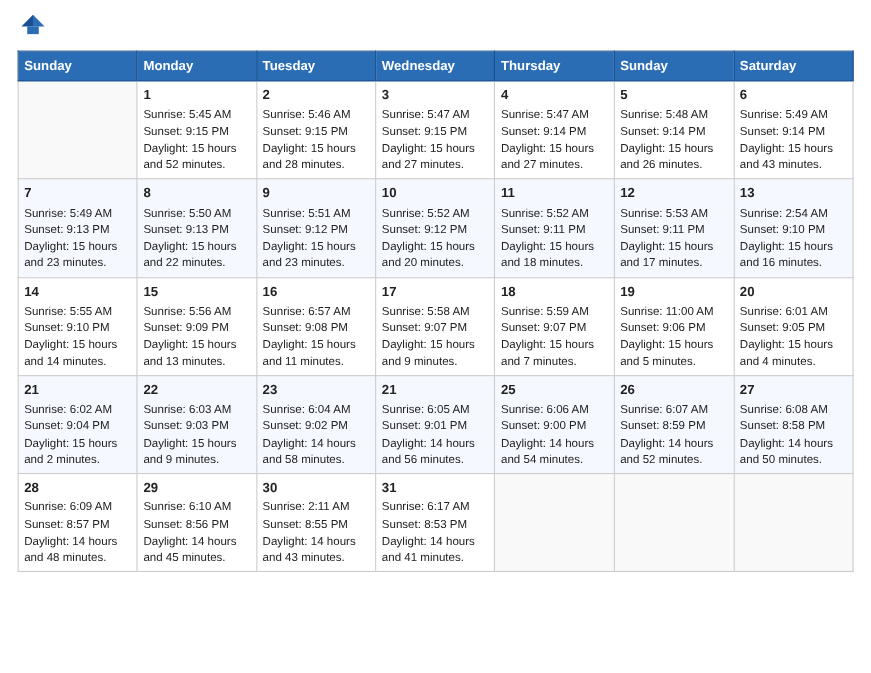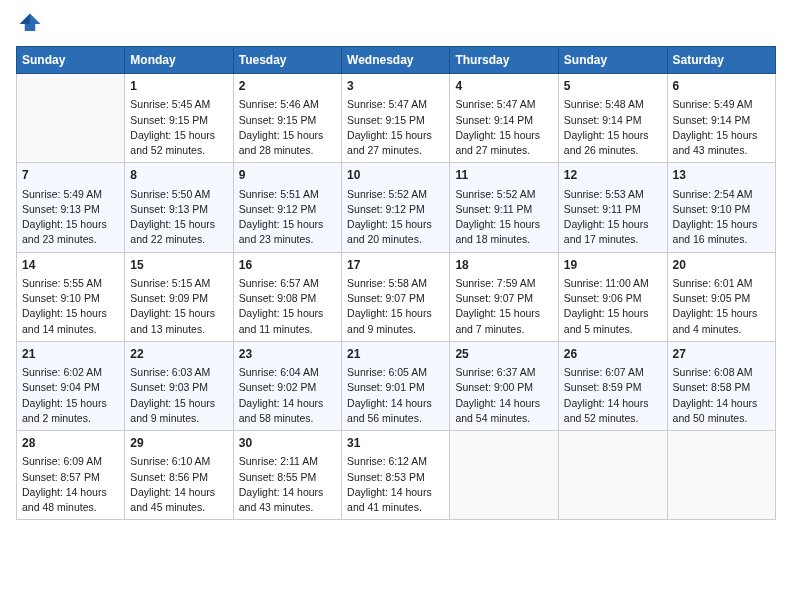--- a/index.html
+++ b/index.html
@@ -223,42 +223,42 @@
         <tr>
           <td>
             <span class="day-num">14</span>
             <div>Sunrise: 5:55 AM</div>
             <div>Sunset: 9:10 PM</div>
             <div>Daylight: 15 hours</div>
             <div>and 14 minutes.</div>
           </td>
           <td>
             <span class="day-num">15</span>
-            <div>Sunrise: 5:15 AM</div>
+            <div>Sunrise: 5:56 AM</div>
             <div>Sunset: 9:09 PM</div>
             <div>Daylight: 15 hours</div>
             <div>and 13 minutes.</div>
           </td>
           <td>
             <span class="day-num">16</span>
             <div>Sunrise: 6:57 AM</div>
             <div>Sunset: 9:08 PM</div>
             <div>Daylight: 15 hours</div>
             <div>and 11 minutes.</div>
           </td>
           <td>
             <span class="day-num">17</span>
             <div>Sunrise: 5:58 AM</div>
             <div>Sunset: 9:07 PM</div>
             <div>Daylight: 15 hours</div>
             <div>and 9 minutes.</div>
           </td>
           <td>
             <span class="day-num">18</span>
-            <div>Sunrise: 7:59 AM</div>
+            <div>Sunrise: 5:59 AM</div>
             <div>Sunset: 9:07 PM</div>
             <div>Daylight: 15 hours</div>
             <div>and 7 minutes.</div>
           </td>
           <td>
             <span class="day-num">19</span>
             <div>Sunrise: 11:00 AM</div>
             <div>Sunset: 9:06 PM</div>
             <div>Daylight: 15 hours</div>
             <div>and 5 minutes.</div>
@@ -295,21 +295,21 @@
           </td>
           <td>
             <span class="day-num">21</span>
             <div>Sunrise: 6:05 AM</div>
             <div>Sunset: 9:01 PM</div>
             <div>Daylight: 14 hours</div>
             <div>and 56 minutes.</div>
           </td>
           <td>
             <span class="day-num">25</span>
-            <div>Sunrise: 6:37 AM</div>
+            <div>Sunrise: 6:06 AM</div>
             <div>Sunset: 9:00 PM</div>
             <div>Daylight: 14 hours</div>
             <div>and 54 minutes.</div>
           </td>
           <td>
             <span class="day-num">26</span>
             <div>Sunrise: 6:07 AM</div>
             <div>Sunset: 8:59 PM</div>
             <div>Daylight: 14 hours</div>
             <div>and 52 minutes.</div>
@@ -339,21 +339,21 @@
           </td>
           <td>
             <span class="day-num">30</span>
             <div>Sunrise: 2:11 AM</div>
             <div>Sunset: 8:55 PM</div>
             <div>Daylight: 14 hours</div>
             <div>and 43 minutes.</div>
           </td>
           <td>
             <span class="day-num">31</span>
-            <div>Sunrise: 6:12 AM</div>
+            <div>Sunrise: 6:17 AM</div>
             <div>Sunset: 8:53 PM</div>
             <div>Daylight: 14 hours</div>
             <div>and 41 minutes.</div>
           </td>
           <td class="empty-cell"></td>
           <td class="empty-cell"></td>
           <td class="empty-cell"></td>
         </tr>
       </tbody>
   </table>

